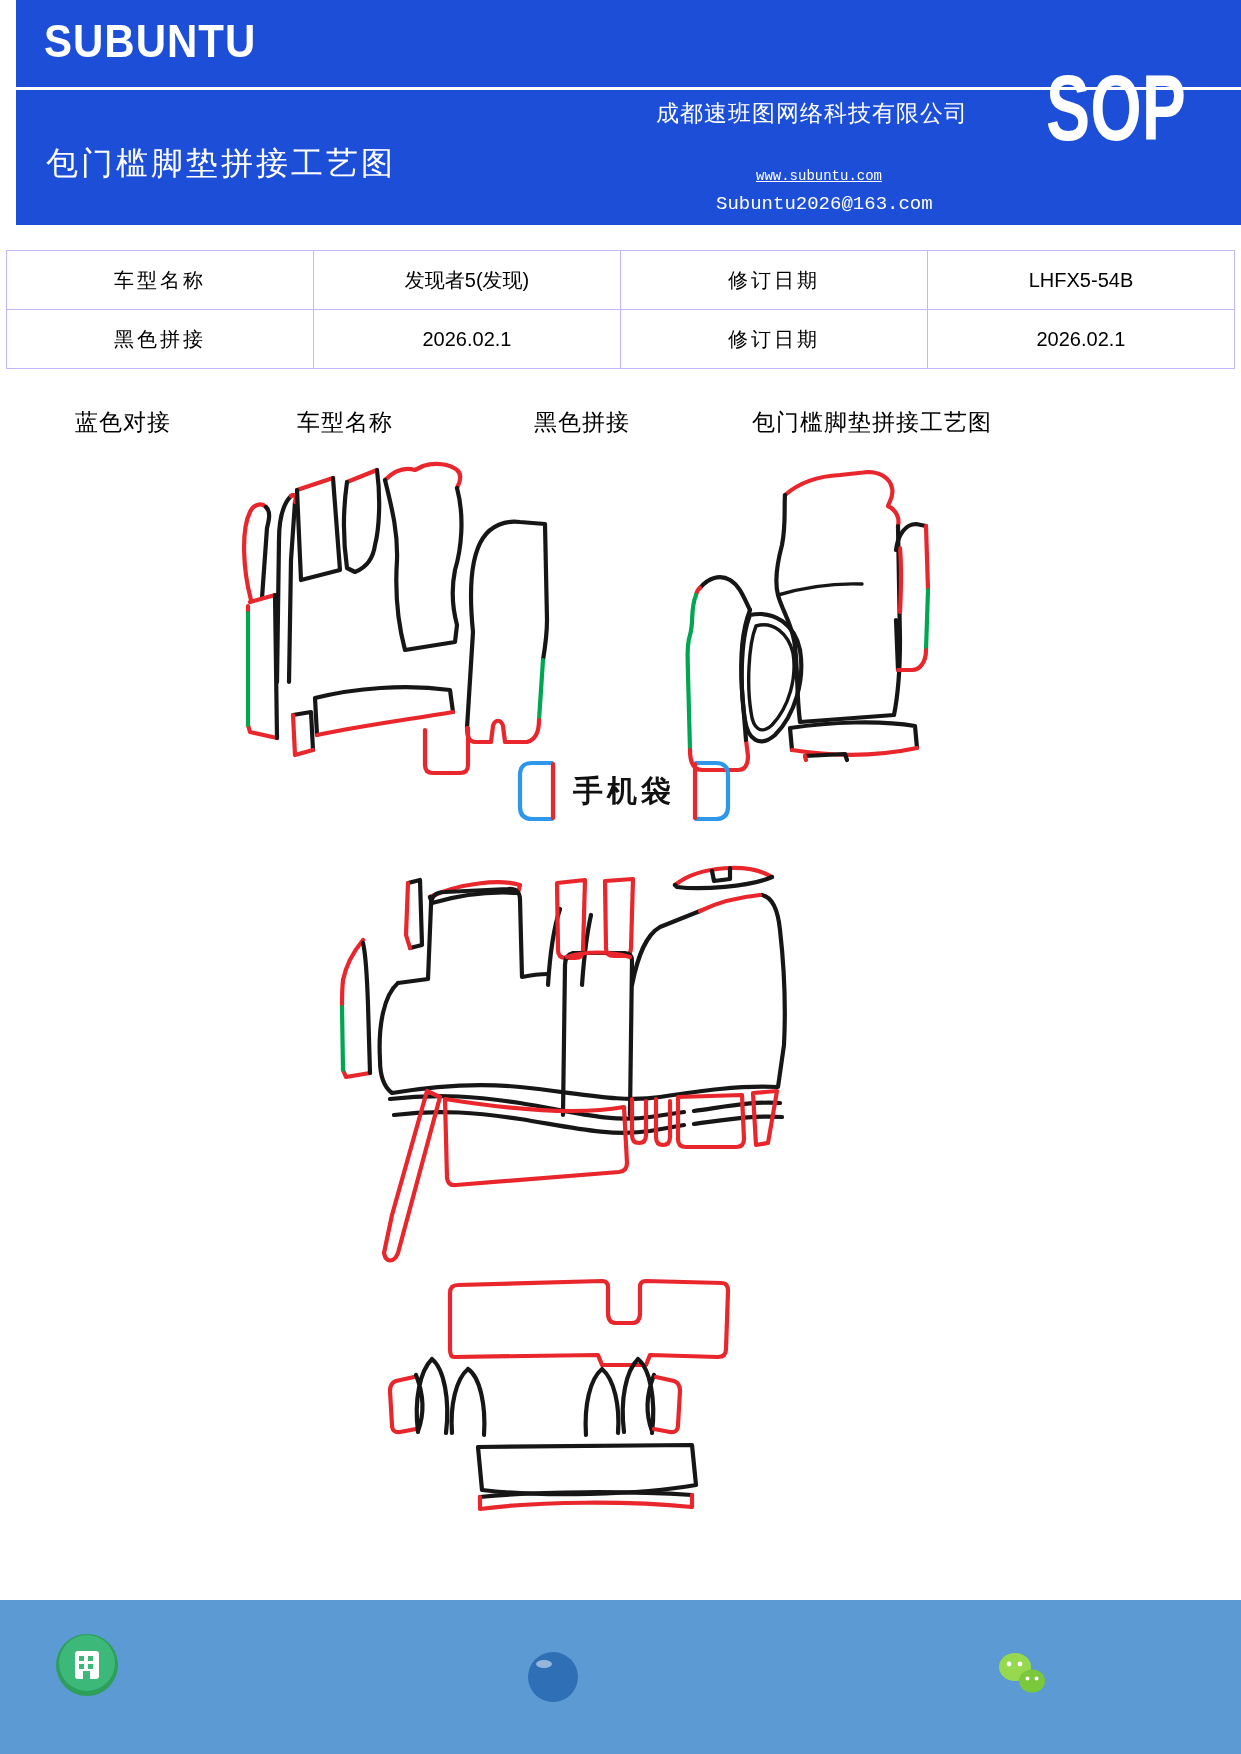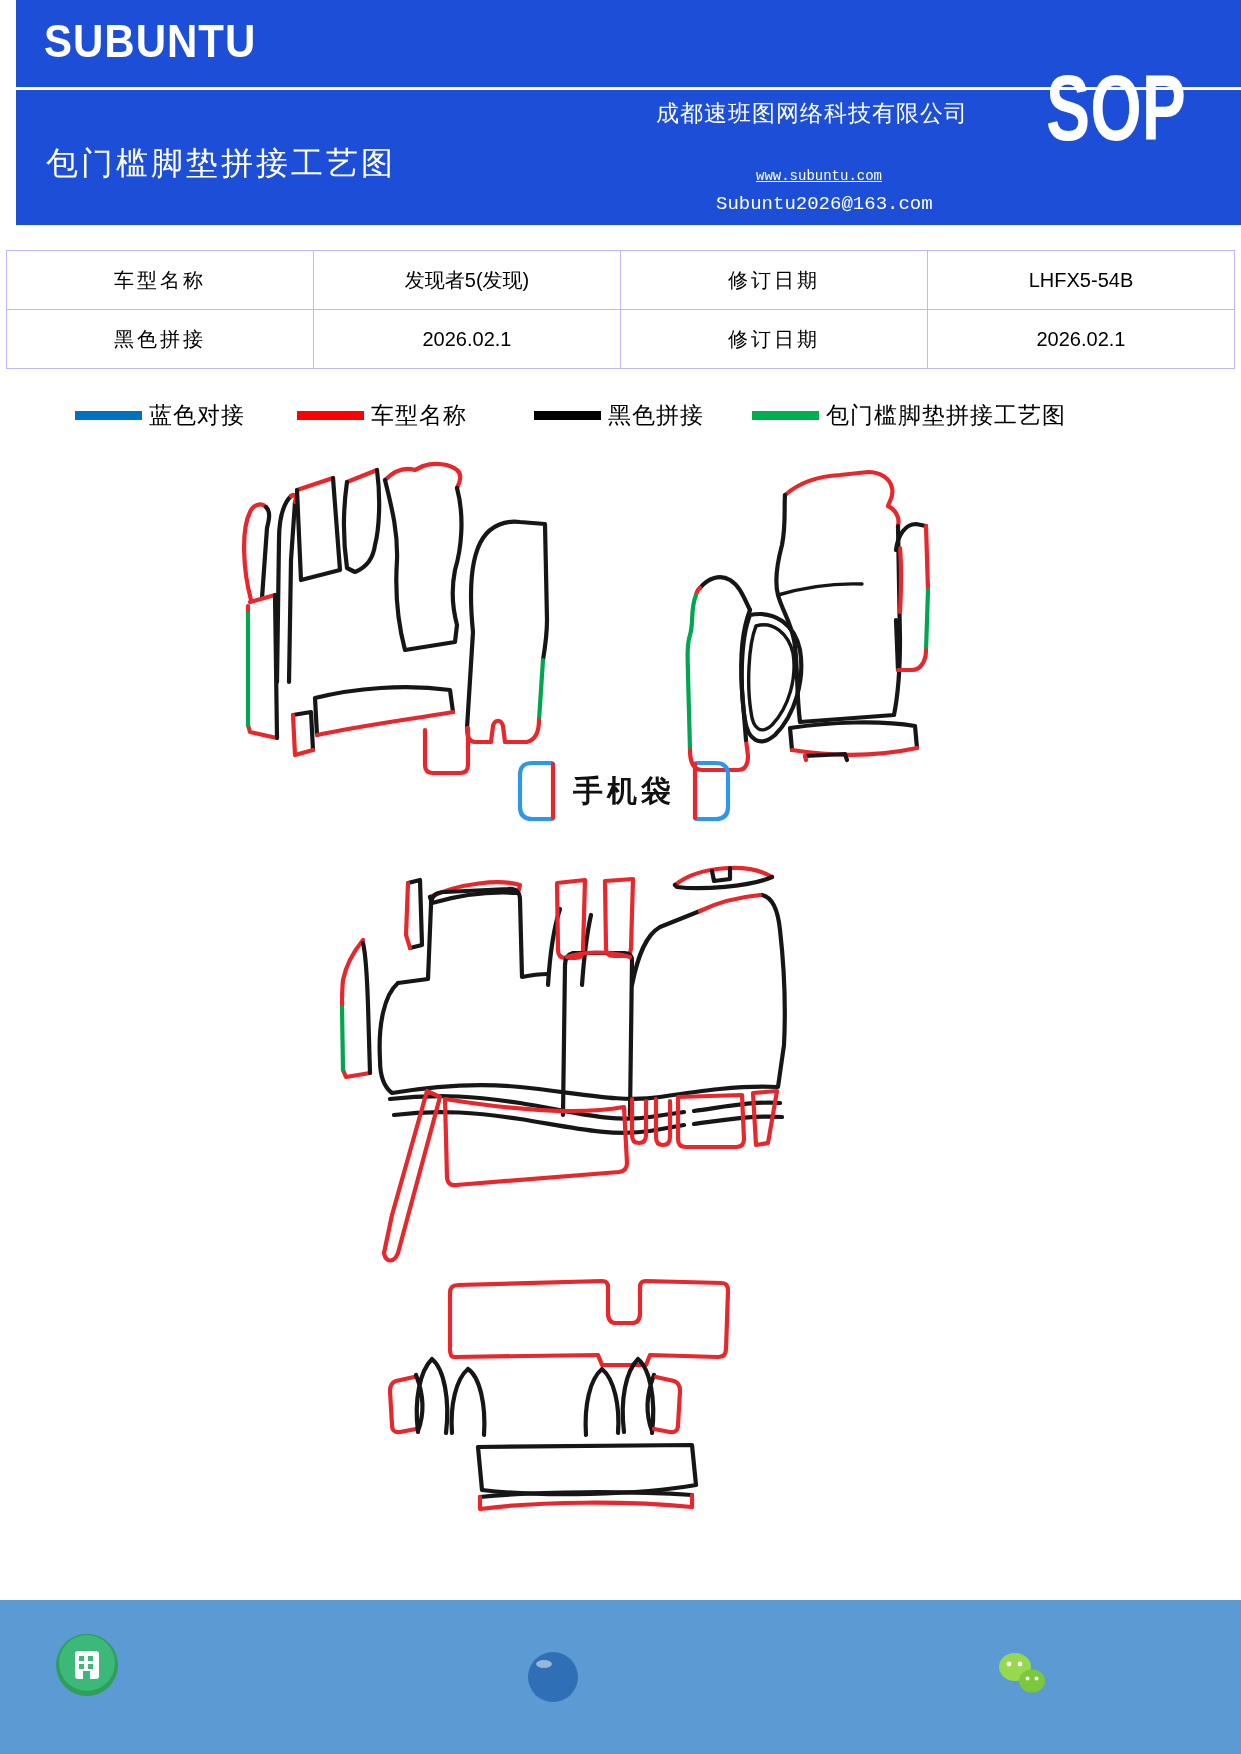--- a/index.html
+++ b/index.html
@@ -20,21 +20,21 @@
           font-family:"Liberation Mono","DejaVu Sans Mono",monospace;text-decoration:underline;}
   .h-mail{position:absolute;left:700px;top:193px;color:#fff;font-size:19px;
           font-family:"Liberation Mono","DejaVu Sans Mono",monospace;}
 
   
   .info-table{position:absolute;left:6px;top:250px;width:1229px;border-collapse:collapse;}
   .info-table td{border:1px solid #c4b5fd;height:56px;text-align:center;font-size:20px;color:#000;}
   .info-table td.lab{letter-spacing:3px;}
 
   
-  .legend-item{position:absolute;top:400px;height:30px;display:flex;align-items:center;gap:7px;}
+  .legend-item{position:absolute;top:400px;height:30px;display:flex;align-items:center;gap:7px;flex-direction:column;}
   .sw{width:67px;height:9px;display:inline-block;}
   .legend-label{font-size:23px;color:#000;letter-spacing:1px;}
 
   
   svg{position:absolute;overflow:visible;}
   path,ellipse.ln{fill:none;stroke-width:4.2px;stroke-linecap:round;stroke-linejoin:round;}
   .sk{stroke:#161616;} .sr{stroke:#e8262b;} .sg{stroke:#00a651;} .sb{stroke:#2f97ea;}
   .thin{stroke-width:3.4px;}
 
   .bagrow{position:absolute;left:515px;top:758px;height:66px;display:flex;align-items:center;}

